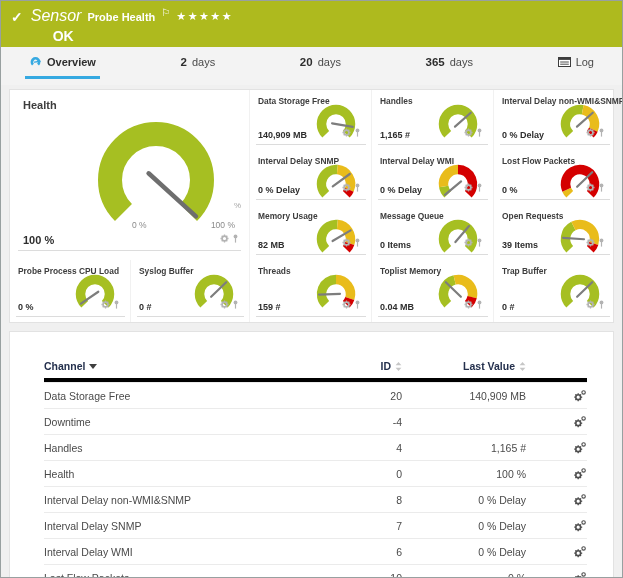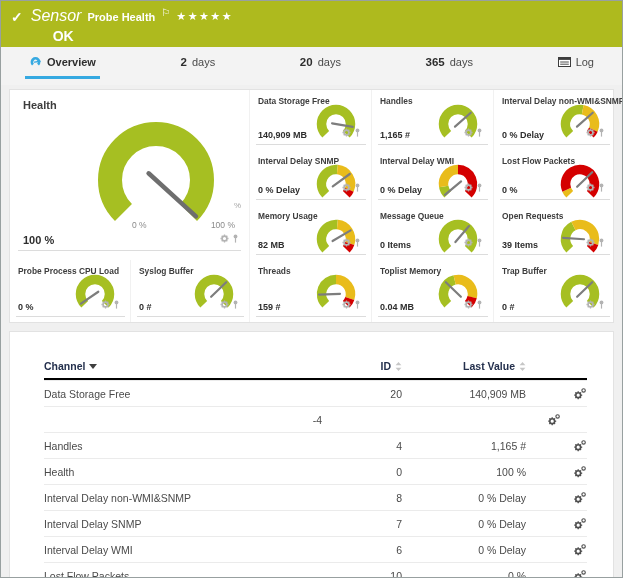--- a/index.html
+++ b/index.html
@@ -40,21 +40,21 @@
   .cell-health::after{left:8px;right:8px;bottom:9px;}
   .cell-health .gicons{bottom:13px;}
   .scale-label{position:absolute;font-size:8.5px;color:#8a8a8a;bottom:30px;}
   .scale-min{left:122px;}
   .scale-max{right:14px;}
   .gauge-unit{position:absolute;right:8px;bottom:50px;font-size:8px;color:#a6a6a6;}
 
   
   .table-card{margin:8px 8px 0 8px;background:#fff;border:1px solid #e2e2e2;height:260px;padding:22px 26px 0 34px;box-sizing:border-box;}
   .trow{display:grid;grid-template-columns:278px 80px 124px 1fr 26px;align-items:center;height:25px;border-top:1px solid #ebebeb;font-size:10.5px;color:#4a4a4a;}
-  .trow.thead{border-top:none;border-bottom:2px solid #000000;height:24px;font-weight:bold;color:#24304d;font-size:10.5px;}
+  .trow.thead{border-top:none;border-bottom:4px solid #000000;height:24px;font-weight:bold;color:#24304d;font-size:10.5px;}
   .tc{display:flex;align-items:center;gap:4px;}
   .tc.right{justify-content:flex-end;}
   .tc.icon{justify-content:flex-end;}
   .sort-ico{display:block;}
 </style>
 </head>
 <body>
 
 <div class="window">
 
@@ -559,20 +559,21 @@
               <line x1="3.290811690796322" y1="10.109188309203677" x2="2.3715728752538103" y2="11.02842712474619" stroke="#4f4f4f" stroke-width="1.3"></line>
               <line x1="2.5000000000000004" y1="8.2" x2="1.2000000000000002" y2="8.2" stroke="#4f4f4f" stroke-width="1.3"></line>
               <line x1="3.2908116907963216" y1="6.290811690796321" x2="2.3715728752538094" y2="5.371572875253809" stroke="#4f4f4f" stroke-width="1.3"></line>
               <line x1="5.199999999999999" y1="5.5" x2="5.199999999999999" y2="4.199999999999999" stroke="#4f4f4f" stroke-width="1.3"></line>
               <line x1="7.109188309203677" y1="6.290811690796321" x2="8.02842712474619" y2="5.3715728752538086" stroke="#4f4f4f" stroke-width="1.3"></line>
      <circle cx="10.6" cy="3.4" r="1.7" fill="none" stroke="#4f4f4f" stroke-width="1.1"></circle>
             </svg>
           </div>
   </div>
   <div class="trow">
+    <div class="tc">Downtime</div>
     <div class="tc right">-4</div>
     <div class="tc right"></div>
     <div class="tc"></div>
     <div class="tc icon">
             <svg width="14" height="13" viewBox="0 0 14 13">
      <circle cx="5.2" cy="8.2" r="2.4" fill="none" stroke="#4f4f4f" stroke-width="1.6"></circle>
               <line x1="7.9" y1="8.2" x2="9.2" y2="8.2" stroke="#4f4f4f" stroke-width="1.3"></line>
               <line x1="7.109188309203678" y1="10.109188309203677" x2="8.028427124746191" y2="11.02842712474619" stroke="#4f4f4f" stroke-width="1.3"></line>
               <line x1="5.2" y1="10.899999999999999" x2="5.2" y2="12.2" stroke="#4f4f4f" stroke-width="1.3"></line>
               <line x1="3.290811690796322" y1="10.109188309203677" x2="2.3715728752538103" y2="11.02842712474619" stroke="#4f4f4f" stroke-width="1.3"></line>

